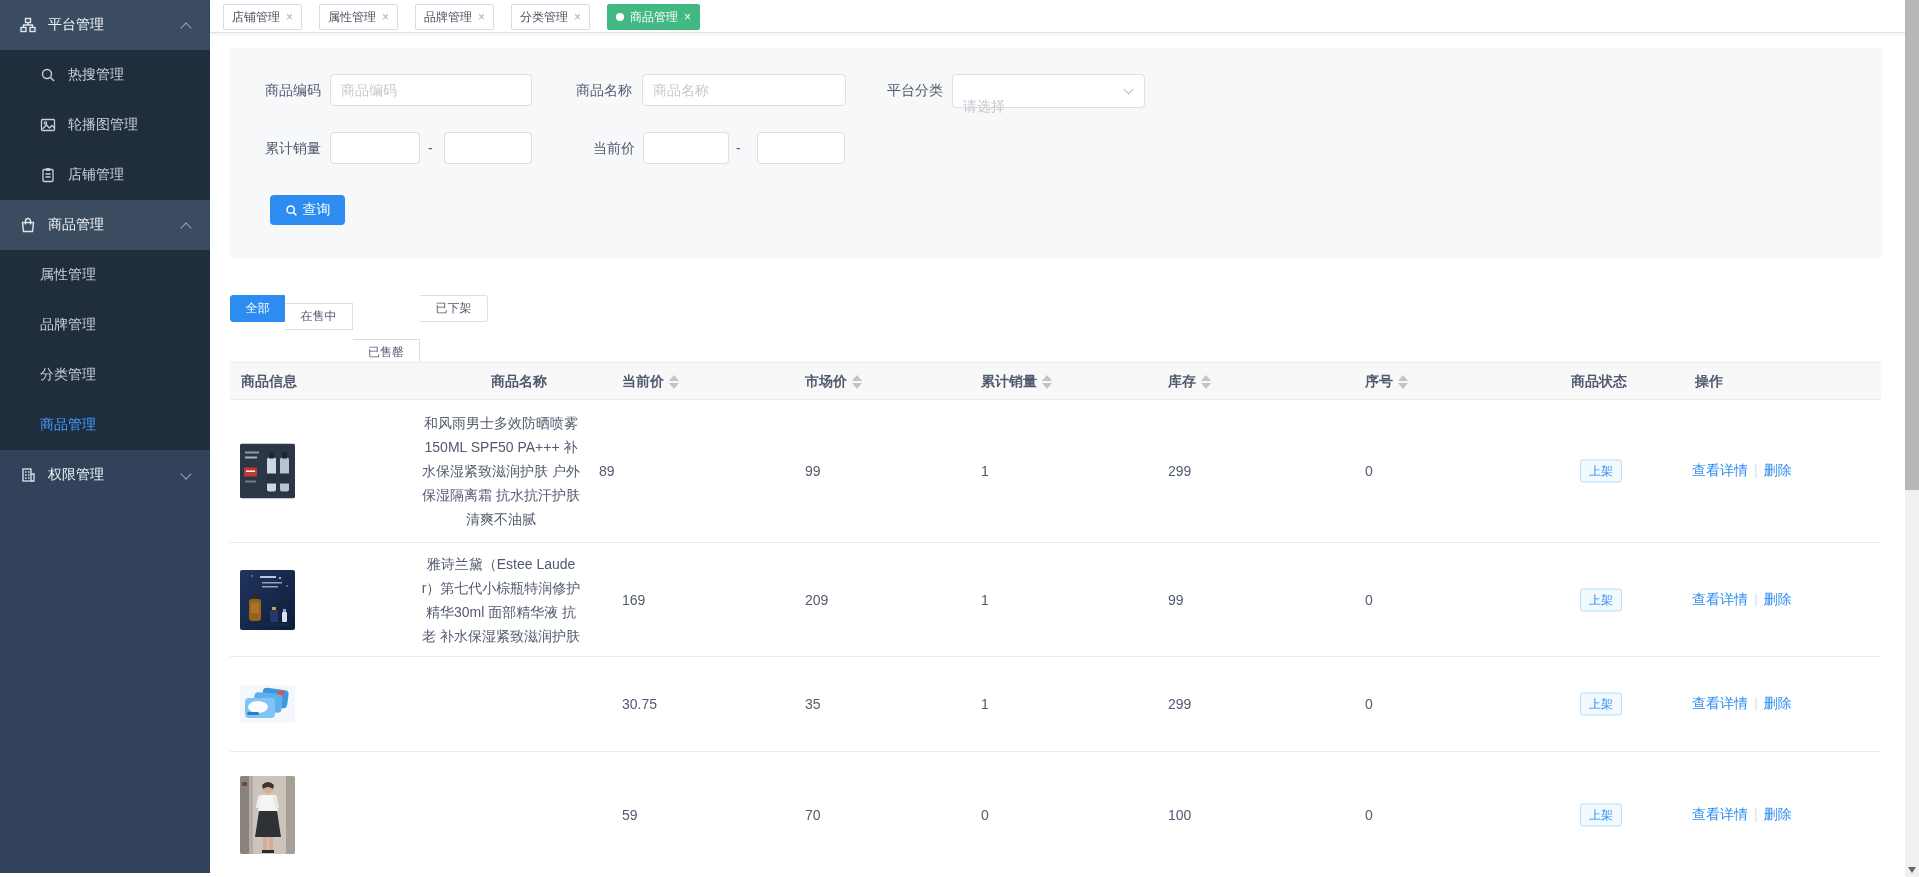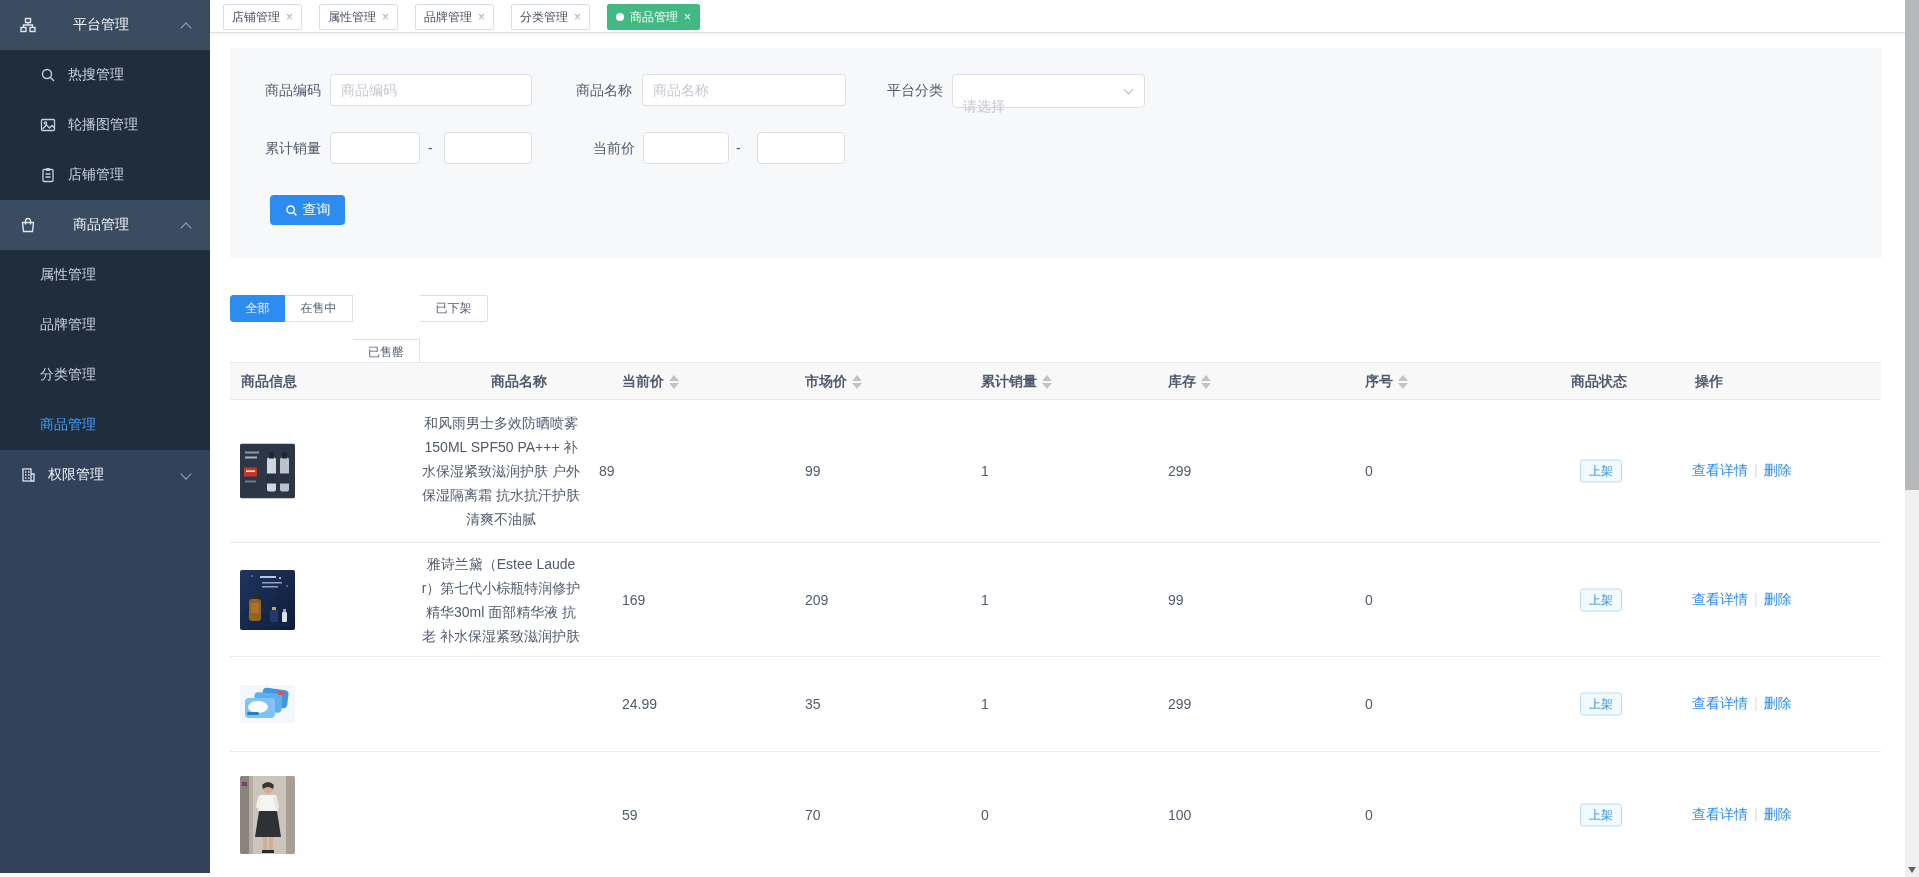--- a/index.html
+++ b/index.html
@@ -3,21 +3,21 @@
 <meta charset="utf-8">
 <style>
   * { margin:0; padding:0; box-sizing:border-box; }
   html,body { width:1919px; height:877px; overflow:hidden; background:#fff;
     font-family:"Liberation Sans","DejaVu Sans",sans-serif; }
 
   
   .sidebar { position:absolute; left:0; top:0; width:210px; height:873px; background:#32425a; }
   .menu-parent { position:relative; height:50px; display:flex; align-items:center; padding-left:20px;
     color:#eef2f8; font-size:14px; cursor:pointer; }
-  .menu-parent.highlight { background:#3b4b60;gap:25px; }
+  .menu-parent.highlight { background:#3b4b60; }
   .menu-parent .micon { width:16px; height:16px; margin-right:12px; display:inline-flex; color:#dfe5ec; }
   .submenu { background:#1f2d3d; }
   .submenu-item { height:50px; display:flex; align-items:center; padding-left:40px;
     color:#c7cfda; font-size:14px; cursor:pointer; }
   .submenu-item .micon { width:16px; height:16px; margin-right:12px; display:inline-flex; color:#c7cfda; }
   .submenu-item.noicon { padding-left:40px; }
   .submenu-item.active { color:#409eff; }
   .chevron { position:absolute; right:20px; width:8px; height:8px; border-right:1.5px solid #97a3b1;
     border-bottom:1.5px solid #97a3b1; }
   .chevron.up { transform:rotate(-135deg); top:24px; }
@@ -227,21 +227,21 @@
     <svg width="13" height="13" viewBox="0 0 16 16" fill="none" stroke="#fff" stroke-width="1.8">
       <circle cx="7" cy="7" r="4.5"></circle>
         <path d="M10.5 10.5L14 14"></path>
     </svg>
     <span>查询</span>
   </button>
 </div>
 
 <div class="filter-group">
   <span class="filter-btn active" style="width:55px;">全部</span>
-  <span class="filter-btn" style="width:68px;">在售中</span>
+  <span class="filter-btn" style="width:68px;margin-top:8px;">在售中</span>
   <span class="filter-btn" style="width:67px;margin-top:44px;">已售罄</span>
   <span class="filter-btn" style="width:68px;">已下架</span>
 </div>
 
 <div class="gtable">
 
   <div class="thead">
     <span class="th" style="left:11px;">
         <span>商品信息</span>
       </span>
@@ -363,21 +363,21 @@
       <svg width="55" height="38" viewBox="0 0 55 38">
         <rect width="55" height="38" fill="#f4f8fc"></rect>
         <rect x="22" y="4" width="26" height="18" rx="4" fill="#3f97dd" transform="rotate(8 35 13)"></rect>
         <rect x="14" y="8" width="28" height="19" rx="4" fill="#5fb0ea" transform="rotate(4 28 17)"></rect>
         <rect x="5" y="13" width="30" height="20" rx="4" fill="#7ec5f5"></rect>
         <ellipse cx="18" cy="22" rx="10" ry="6" fill="#fdfdfe"></ellipse>
         <rect x="7" y="27" width="12" height="3" rx="1.5" fill="#2a7fc4"></rect>
         <rect x="38" y="6" width="6" height="4" fill="#e2534a" transform="rotate(8 41 8)"></rect>
       </svg>
     </span>
-    <span class="td-num" style="left:392px;">24.99</span>
+    <span class="td-num" style="left:392px;">30.75</span>
     <span class="td-num" style="left:575px;">35</span>
     <span class="td-num" style="left:751px;">1</span>
     <span class="td-num" style="left:938px;">299</span>
     <span class="td-num" style="left:1135px;">0</span>
     <span class="status-badge">上架</span>
     <span class="actions">
       <span class="alink">查看详情</span><span class="adivider">|</span><span class="alink">删除</span>
     </span>
   </div>
 

